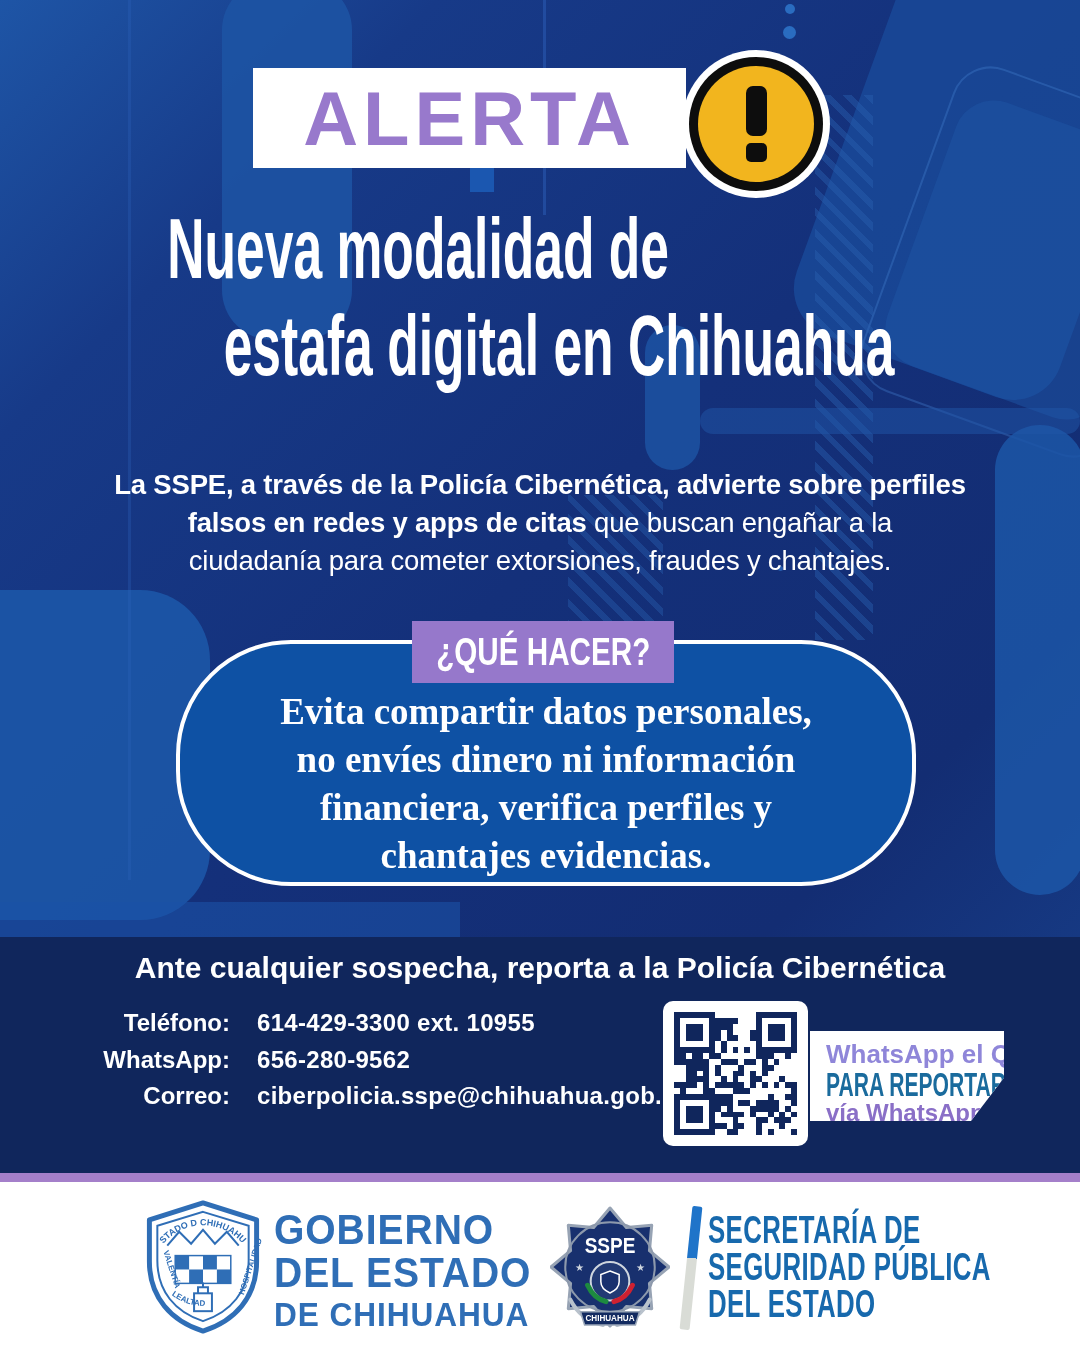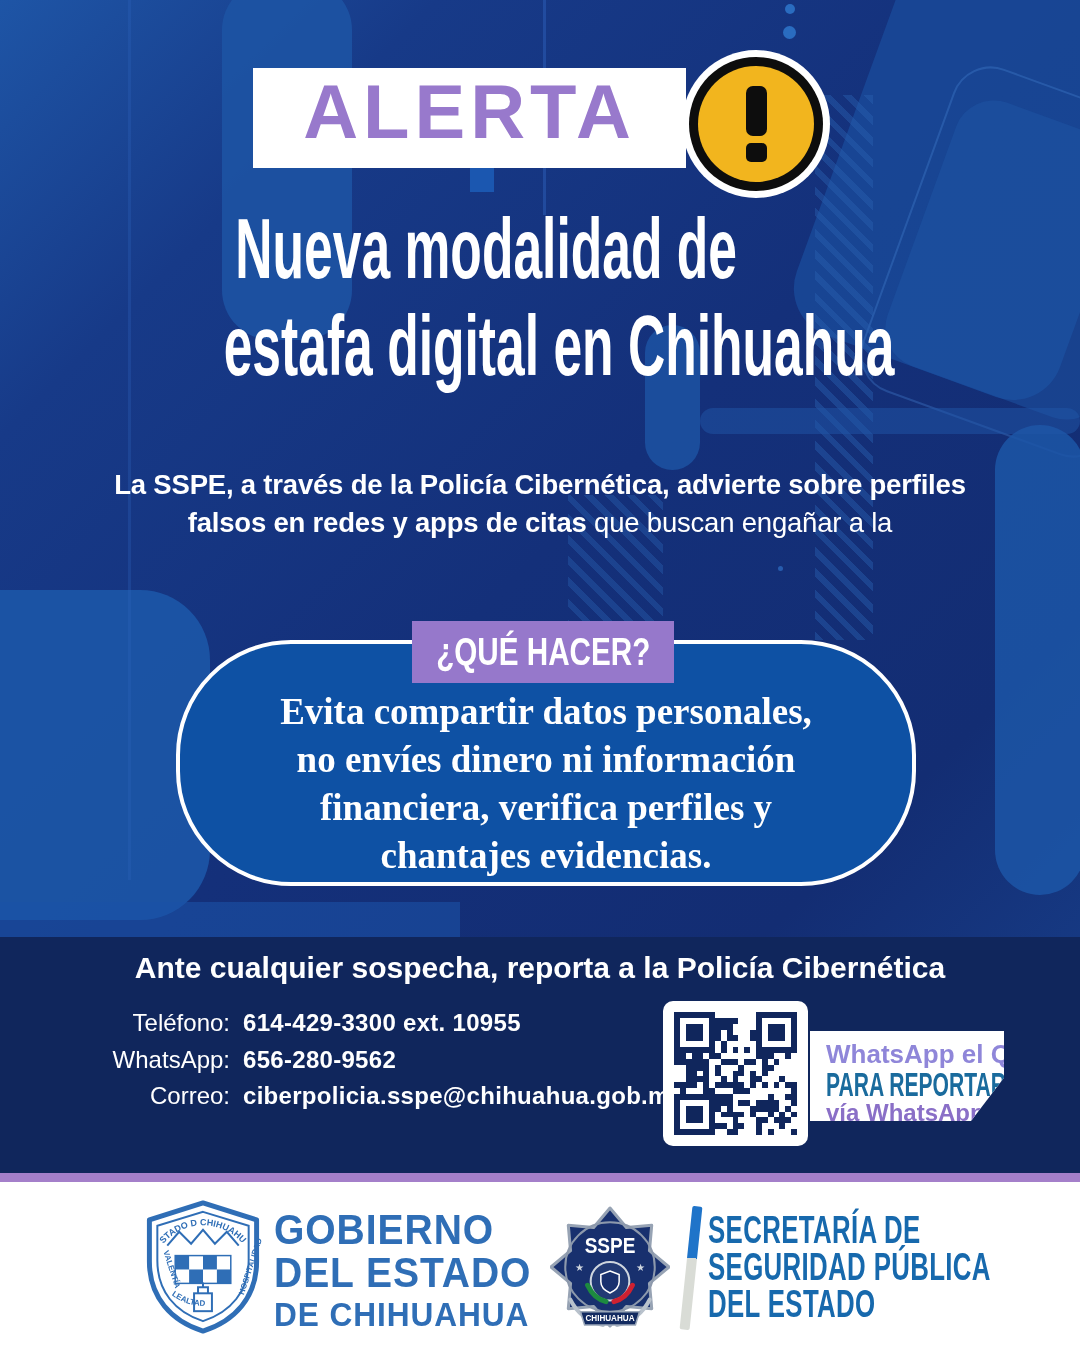--- a/index.html
+++ b/index.html
@@ -25,53 +25,53 @@
   .d-sq1{left:470px;top:168px;width:24px;height:24px;background:#1b57b0;}
   .d-dot1{left:785px;top:4px;width:10px;height:10px;border-radius:50%;background:#2a6cc0;}
   .d-dot2{left:783px;top:26px;width:13px;height:13px;border-radius:50%;background:#2a6cc0;}
   .d-dot3{left:498px;top:792px;width:6px;height:6px;border-radius:50%;background:#2f6fc4;opacity:.7;}
   .d-dot4{left:778px;top:566px;width:5px;height:5px;border-radius:50%;background:#2f6fc4;opacity:.7;}
   .d-strip1{left:0;top:902px;width:460px;height:35px;background:#1b52a6;opacity:.6;}
   .d-strip2{left:997px;top:1160px;width:83px;height:13px;background:#1b52a6;opacity:.7;}
   .d-wide1{left:700px;top:408px;width:380px;height:26px;border-radius:13px;background:rgba(32,86,168,.5);}
   
   .alerta-box{left:253px;top:68px;width:433px;height:100px;background:#ffffff;
-    display:flex;justify-content:center;}
+    display:flex;align-items:center;justify-content:center;}
   .alerta-box span{font-size:76px;font-weight:bold;letter-spacing:5px;color:#9879CC;}
   .warn{left:682px;top:50px;width:148px;height:148px;border-radius:50%;background:#fff;
     display:flex;align-items:center;justify-content:center;}
   .warn-black{width:134px;height:134px;border-radius:50%;background:#0d0d0d;
     display:flex;align-items:center;justify-content:center;}
   .warn-yellow{width:116px;height:116px;border-radius:50%;background:#F2B51E;
     display:flex;flex-direction:column;align-items:center;justify-content:center;gap:7px;}
   .warn-bar{width:21px;height:50px;border-radius:7px;background:#0d0d0d;}
   .warn-dot{width:21px;height:19px;border-radius:5px;background:#0d0d0d;}
   
-  .headline{left:0;top:200px;width:973px;text-align:center;color:#fff;}
+  .headline{left:0;top:200px;width:973px;color:#fff;}
   .headline .hl-line{font-size:86px;line-height:97px;font-weight:bold;white-space:nowrap;}
   .hl-line>span{display:inline-block;transform:scaleX(.6);transform-origin:center;}
   
   .intro{left:0;top:466px;width:1080px;text-align:center;color:#fff;font-size:27.5px;line-height:38px;letter-spacing:-.2px;}
   .intro .il{white-space:nowrap;}
   .intro b{font-weight:bold;}
   
   .advice-box{left:176px;top:640px;width:740px;height:246px;border:4px solid #fff;border-radius:115px;
     background:#0E51A4;box-sizing:border-box;font-family:Liberation Serif, serif;}
   .advice-text{position:absolute;left:0;top:44px;width:100%;text-align:center;color:#fff;
     font-size:37px;line-height:48px;font-weight:bold;}
   .badge{left:412px;top:621px;width:262px;height:62px;background:#9678CB;
     display:flex;align-items:center;justify-content:center;}
   .badge span{display:inline-block;font-size:38px;font-weight:bold;color:#fff;transform:scaleX(.78);white-space:nowrap;}
   
   .band{left:0;top:937px;width:1080px;height:292px;background:#10265C;}
   .band-heading{position:absolute;left:0;top:14px;width:100%;text-align:center;color:#fff;
     font-size:30px;font-weight:bold;white-space:nowrap;}
   .contacts{position:absolute;left:60px;top:72px;}
   .c-row{display:flex;align-items:baseline;height:36.5px;color:#fff;font-size:24px;}
-  .c-label{width:170px;text-align:right;font-weight:normal;margin-right:13px;}
+  .c-label{width:170px;text-align:right;font-weight:bold;margin-right:27px;}
   .c-value{font-weight:bold;letter-spacing:.3px;}
   .qr-panel{position:absolute;left:663px;top:64px;width:145px;height:145px;background:#fff;border-radius:10px;
     display:flex;align-items:center;justify-content:center;}
   .qr-panel svg{width:123px;height:123px;}
   .bubble{position:absolute;left:810px;top:94px;width:194px;height:90px;background:#fff;
     clip-path:polygon(0 0,100% 0,100% 52%,83% 100%,0 100%);
     padding:9px 0 0 16px;box-sizing:border-box;}
   .bub1{font-size:26px;font-weight:bold;color:#8F86D9;line-height:28px;white-space:nowrap;}
   .bub2{display:inline-block;font-size:34px;font-weight:bold;color:#1A6B9D;line-height:32px;
     transform:scaleX(.62);transform-origin:left center;white-space:nowrap;}
@@ -128,20 +128,21 @@
   </div>
 
   <div class="abs headline">
     <div class="hl-line"><span>Nueva modalidad de</span></div>
     <div class="hl-line"><span>estafa digital en Chihuahua</span></div>
   </div>
 
   <div class="abs intro">
     <div class="il"><b>La SSPE, a través de la Policía Cibernética, advierte sobre perfiles</b><span></span></div>
     <div class="il"><b>falsos en redes y apps de citas</b><span> que buscan engañar a la</span></div>
+    <div class="il"><b></b><span>ciudadanía para cometer extorsiones, fraudes y chantajes.</span></div>
   </div>
 
   <div class="abs advice-box">
     <div class="advice-text">
       <div>Evita compartir datos personales,</div>
       <div>no envíes dinero ni información</div>
       <div>financiera, verifica perfiles y</div>
       <div>chantajes evidencias.</div>
     </div>
   </div>

